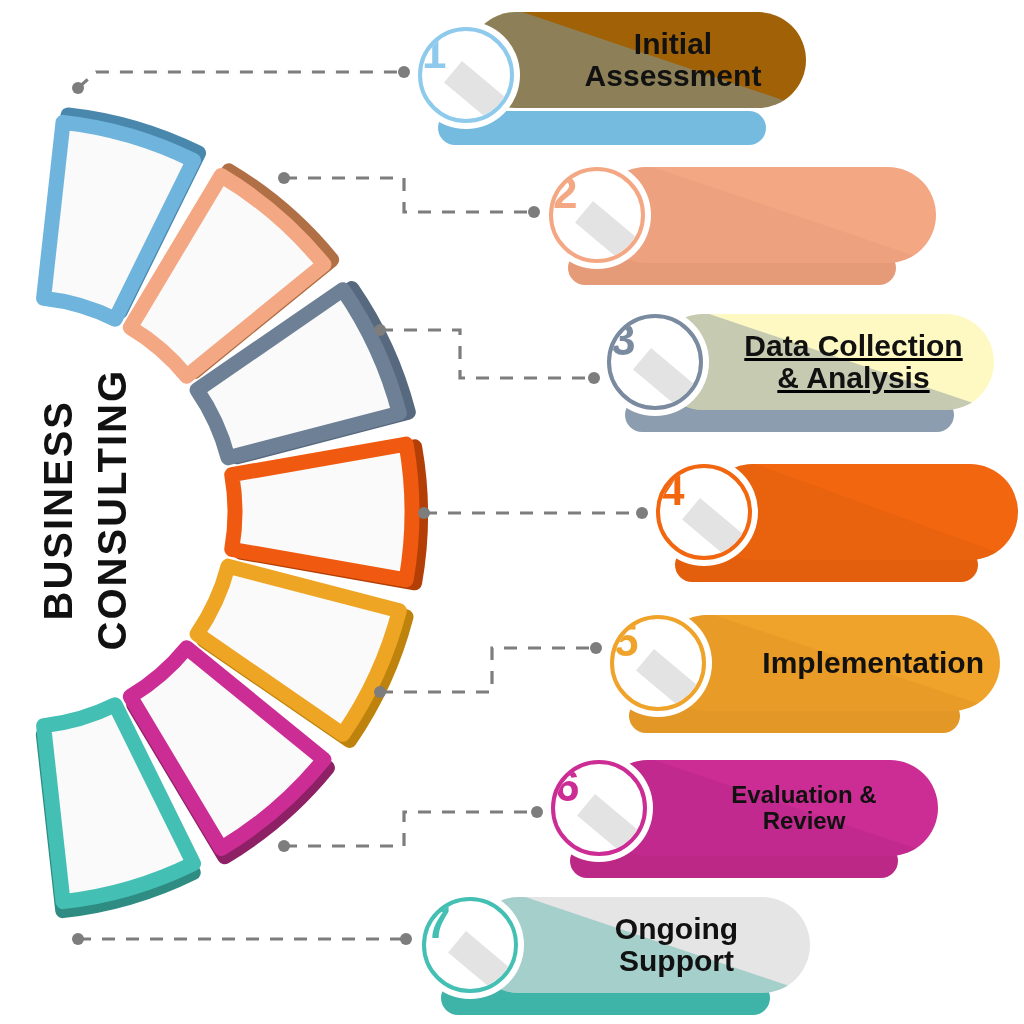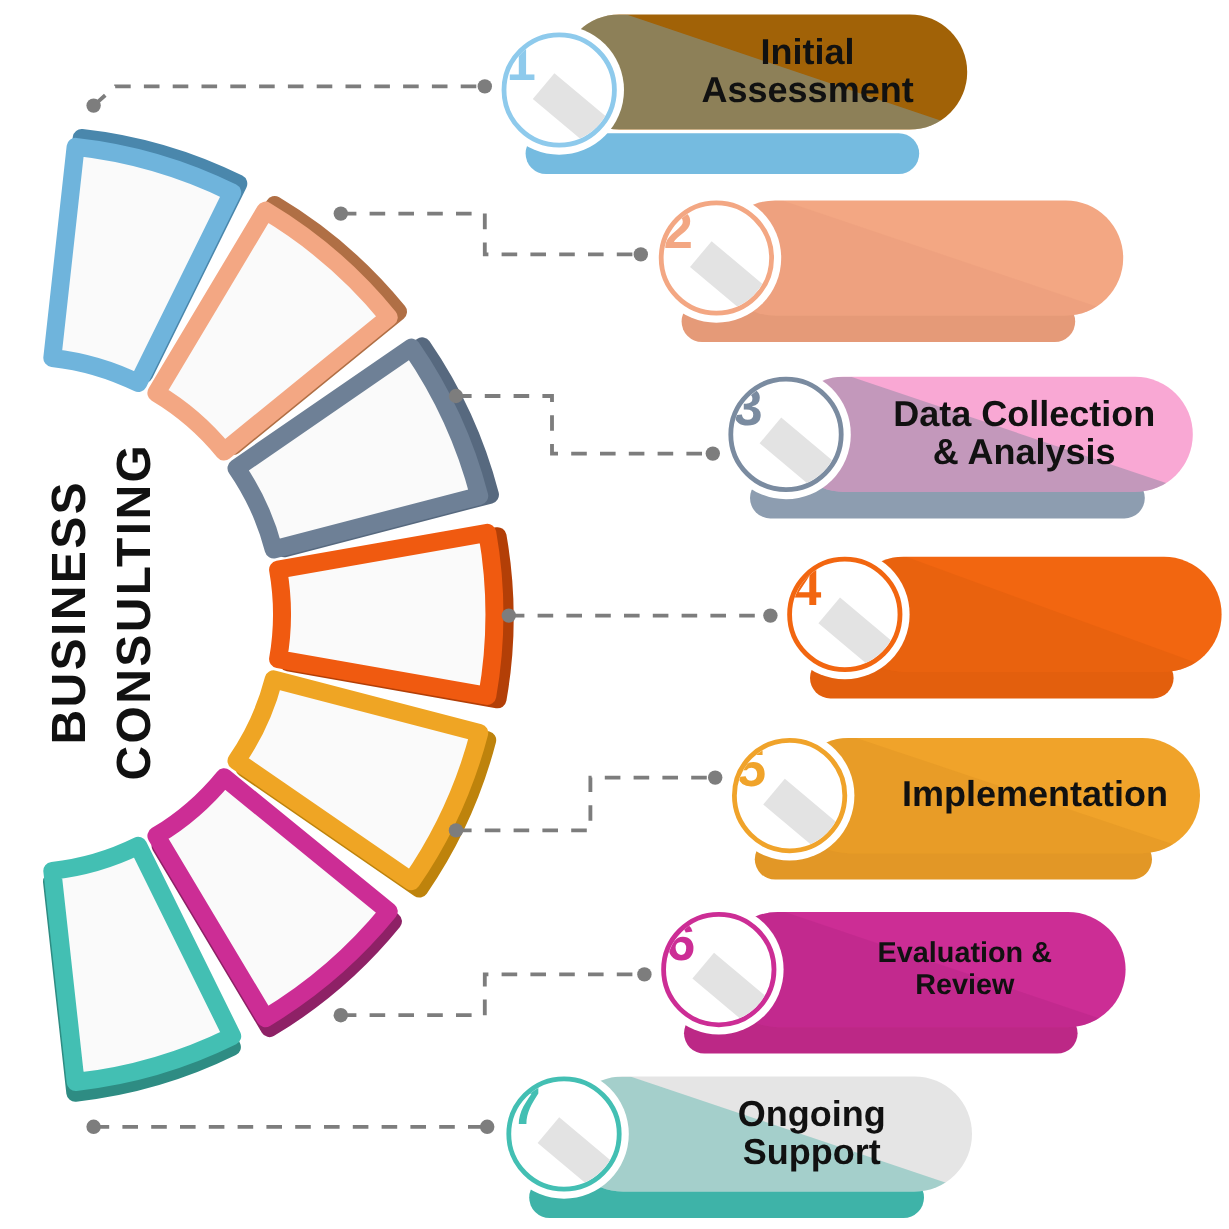--- a/index.html
+++ b/index.html
@@ -189,21 +189,21 @@
         </div>
         <div class="badge" style="left: 543px; top: 161px; pointer-events: auto;">
           <div class="badge-inner" style="border: 4px solid rgb(243, 167, 131);">
             <div class="badge-shadow"></div>
             <div class="badge-num" style="color: rgb(243, 167, 131);">2</div>
           </div>
         </div>
       </div>
       <div class="row" style="left: 0px; top: 0px; width: 1024px; height: 1024px; position: absolute; pointer-events: none;">
         <div class="pill-shadow" style="left: 625px; top: 398px; width: 329px; background: rgb(141, 157, 176);"></div>
-        <div class="pill" style="left: 655px; top: 314px; width: 339px; background: #f9a8d4; pointer-events: auto;">
+        <div class="pill" style="left: 655px; top: 314px; width: 339px; background: #fef9c3; pointer-events: auto; text-decoration: underline;">
           <svg class="pill-diag" viewBox="0 0 339 96" preserveAspectRatio="none">
             <polygon points="0,0 54.24,0 339,96 0,96" fill="#6B7D93" opacity="0.38"></polygon>
           </svg>
           <div class="pill-label" style="font-size: 30px; padding-left: 74px;">Data Collection
 &amp; Analysis</div>
         </div>
         <div class="badge" style="left: 601px; top: 308px; pointer-events: auto;">
           <div class="badge-inner" style="border: 4px solid rgb(122, 139, 160);">
             <div class="badge-shadow"></div>
             <div class="badge-num" style="color: rgb(122, 139, 160);">3</div>
@@ -223,21 +223,21 @@
             <div class="badge-num" style="color: rgb(242, 102, 16);">4</div>
           </div>
         </div>
       </div>
       <div class="row" style="left: 0px; top: 0px; width: 1024px; height: 1024px; position: absolute; pointer-events: none;">
         <div class="pill-shadow" style="left: 629px; top: 699px; width: 331px; background: rgb(226, 151, 38);"></div>
         <div class="pill" style="left: 659px; top: 615px; width: 341px; background: rgb(240, 163, 42); pointer-events: auto;">
           <svg class="pill-diag" viewBox="0 0 341 96" preserveAspectRatio="none">
             <polygon points="0,0 54.56,0 341,96 0,96" fill="#DA9123" opacity="0.38"></polygon>
           </svg>
-          <div class="pill-label" style="font-size: 30px; padding-left: 82px;">Implementation</div>
+          <div class="pill-label" style="font-size: 30px; padding-left: 82px; text-align: right;">Implementation</div>
         </div>
         <div class="badge" style="left: 604px; top: 609px; pointer-events: auto;">
           <div class="badge-inner" style="border: 4px solid rgb(240, 163, 42);">
             <div class="badge-shadow"></div>
             <div class="badge-num" style="color: rgb(240, 163, 42);">5</div>
           </div>
         </div>
       </div>
       <div class="row" style="left: 0px; top: 0px; width: 1024px; height: 1024px; position: absolute; pointer-events: none;">
         <div class="pill-shadow" style="left: 570px; top: 844px; width: 328px; background: rgb(188, 40, 134);"></div>

